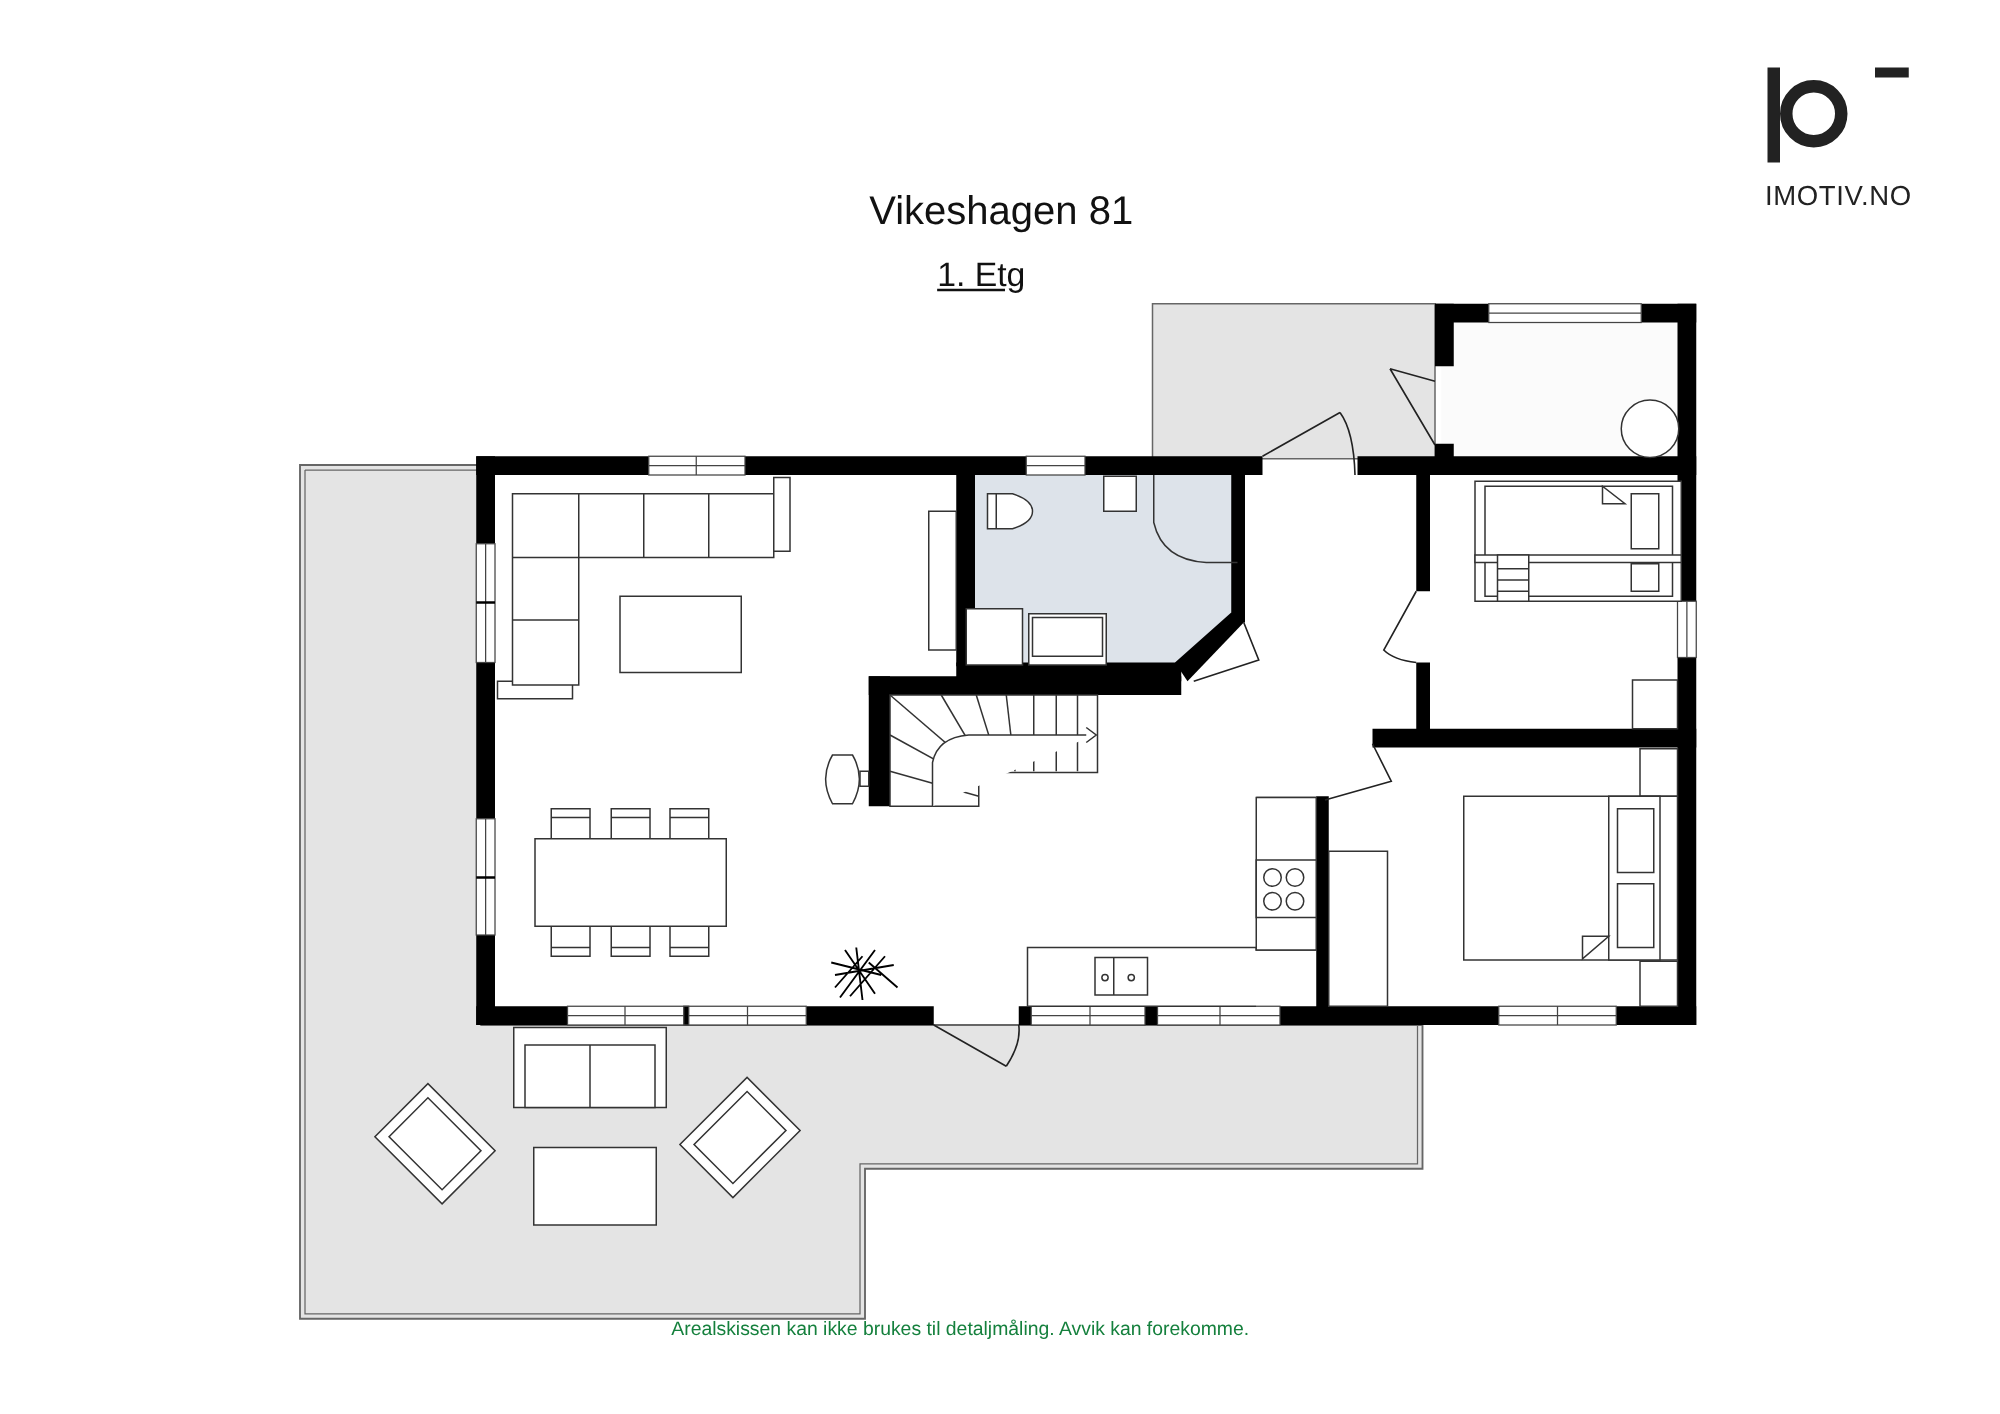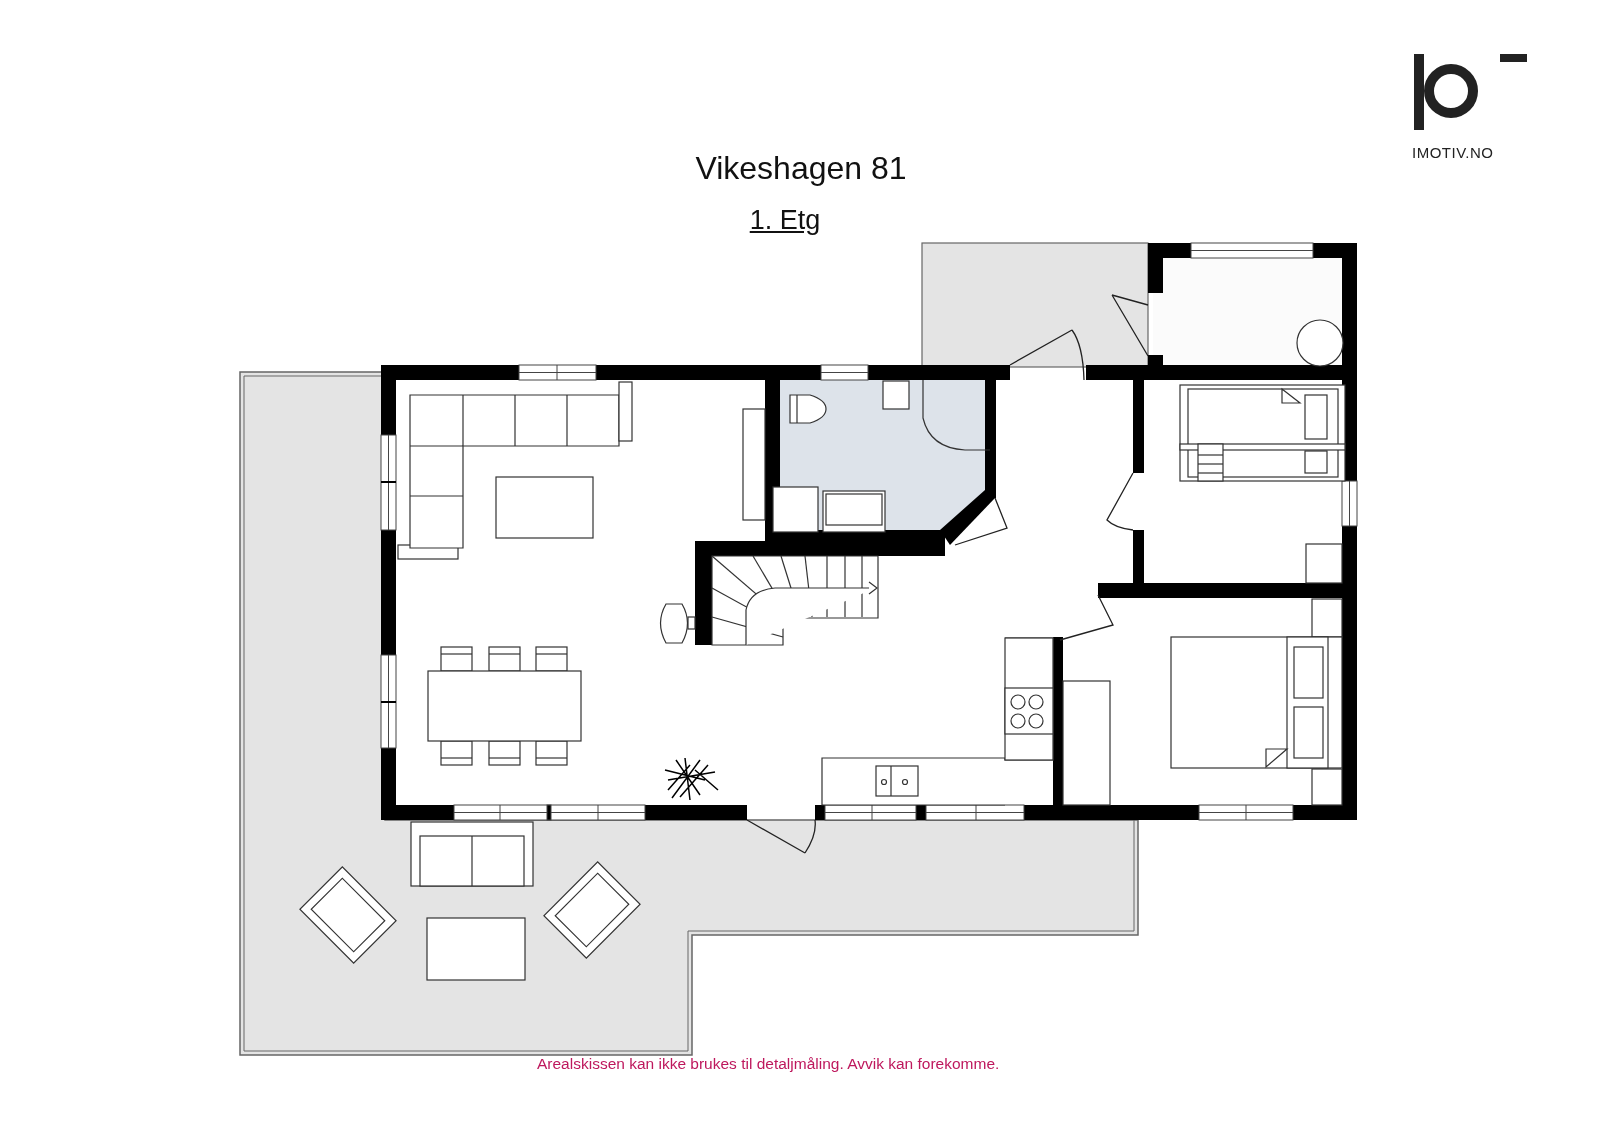--- a/index.html
+++ b/index.html
@@ -1,22 +1,22 @@
 <!DOCTYPE html>
 <html><head>
 <meta charset="utf-8">
 <style>
   html, body { margin:0; padding:0; background:#ffffff; }
   body { width:1600px; height:1131px; position:relative; overflow:hidden; font-family:"Liberation Sans", sans-serif; }
   .title { position:absolute; left:0; width:1600px; text-align:center; color:#111; }
   .title-main { top:150px; font-size:32px; left:-400px; width:1600px; padding-left:16px; }
   .title-sub { top:205px; font-size:27px; left:-400px;text-decoration:underline; }
   .logo { position:absolute; left:1390px; top:50px; width:160px; height:120px; }
-  .logo-text { position:absolute; left:1412px; top:144px; font-size:15px; letter-spacing:0.5px; color:#222; }
-  .disclaimer { position:absolute; top:1055px; left:537px; font-size:15.5px; color:#be185d; }
+  .logo-text { position:absolute; left:1412px; top:144px; font-size:22px; letter-spacing:0.5px; color:#222; }
+  .disclaimer { position:absolute; top:1055px; left:537px; font-size:15.5px; color:#15803d; }
   svg.plan { position:absolute; left:0; top:0; }
 </style>
 </head>
 <body>
 
 <div class="title title-main" style="left:0;width:1570px;">Vikeshagen 81</div>
 <div class="title title-sub" style="left:0;width:1570px;">1. Etg</div>
 
 <svg class="logo" viewBox="0 0 160 120" width="160" height="120" style="left:1390px;top:50px;">
   <rect x="24" y="4" width="10" height="76" fill="#222"></rect>

